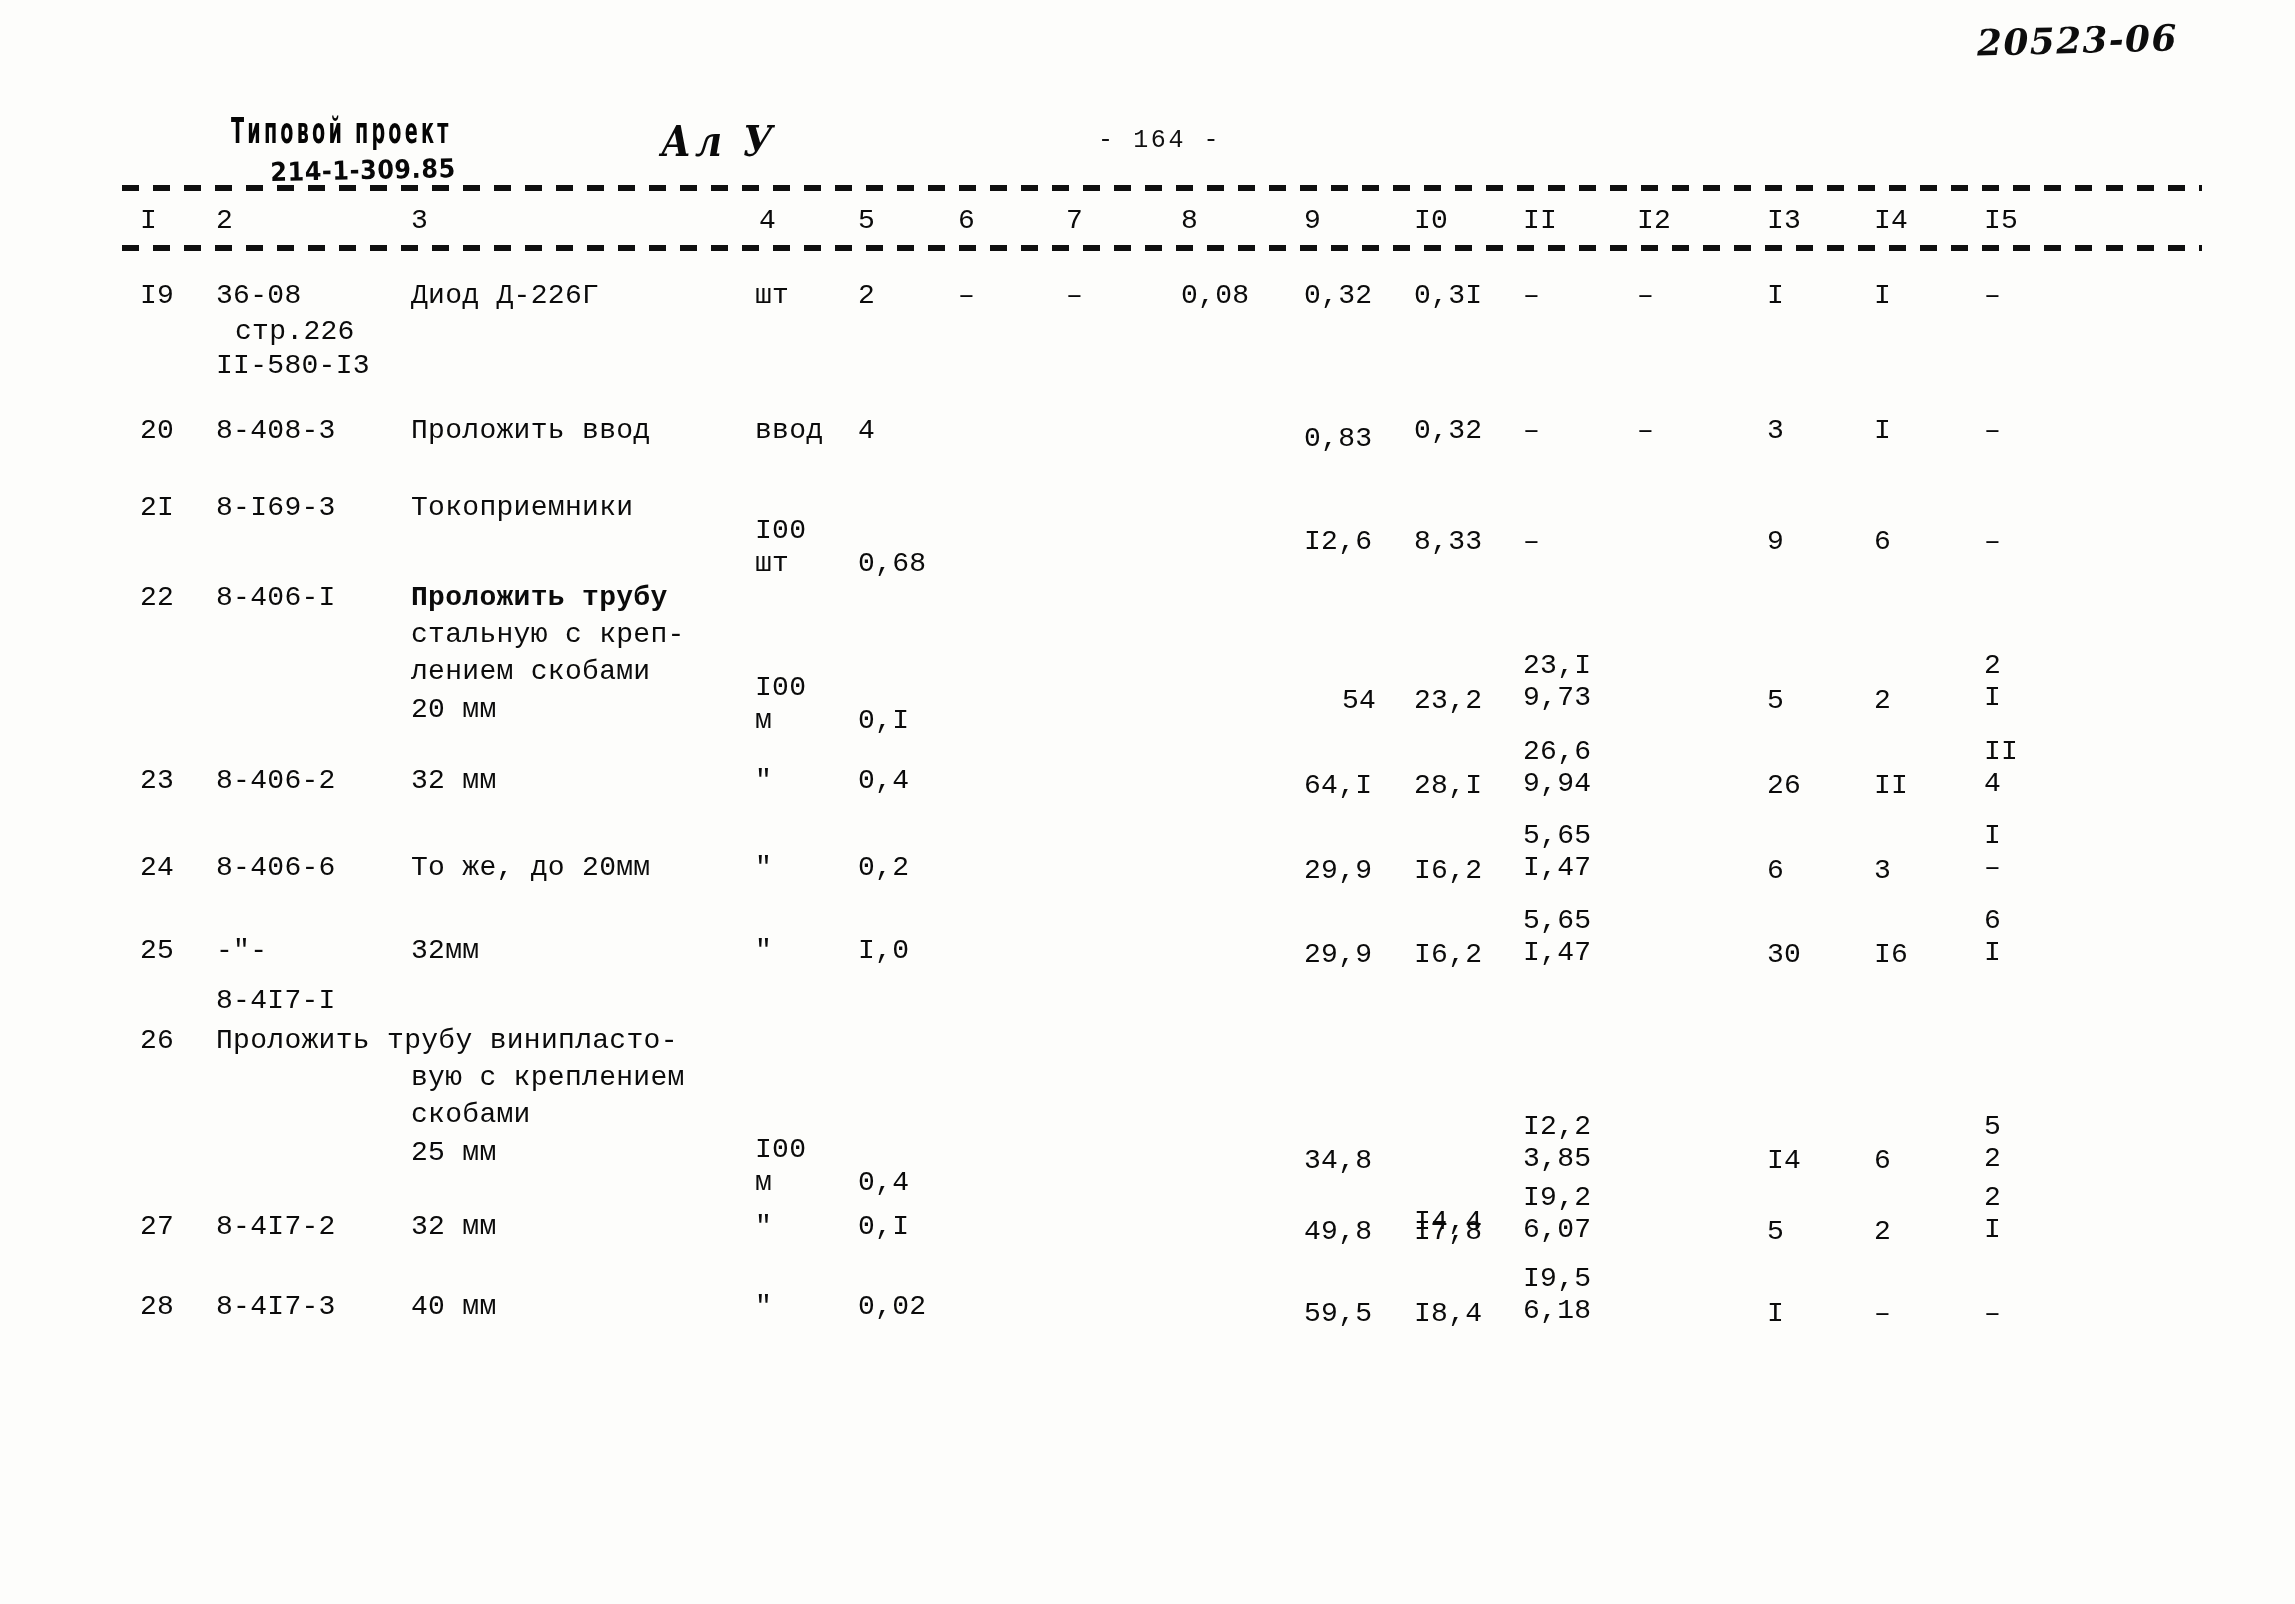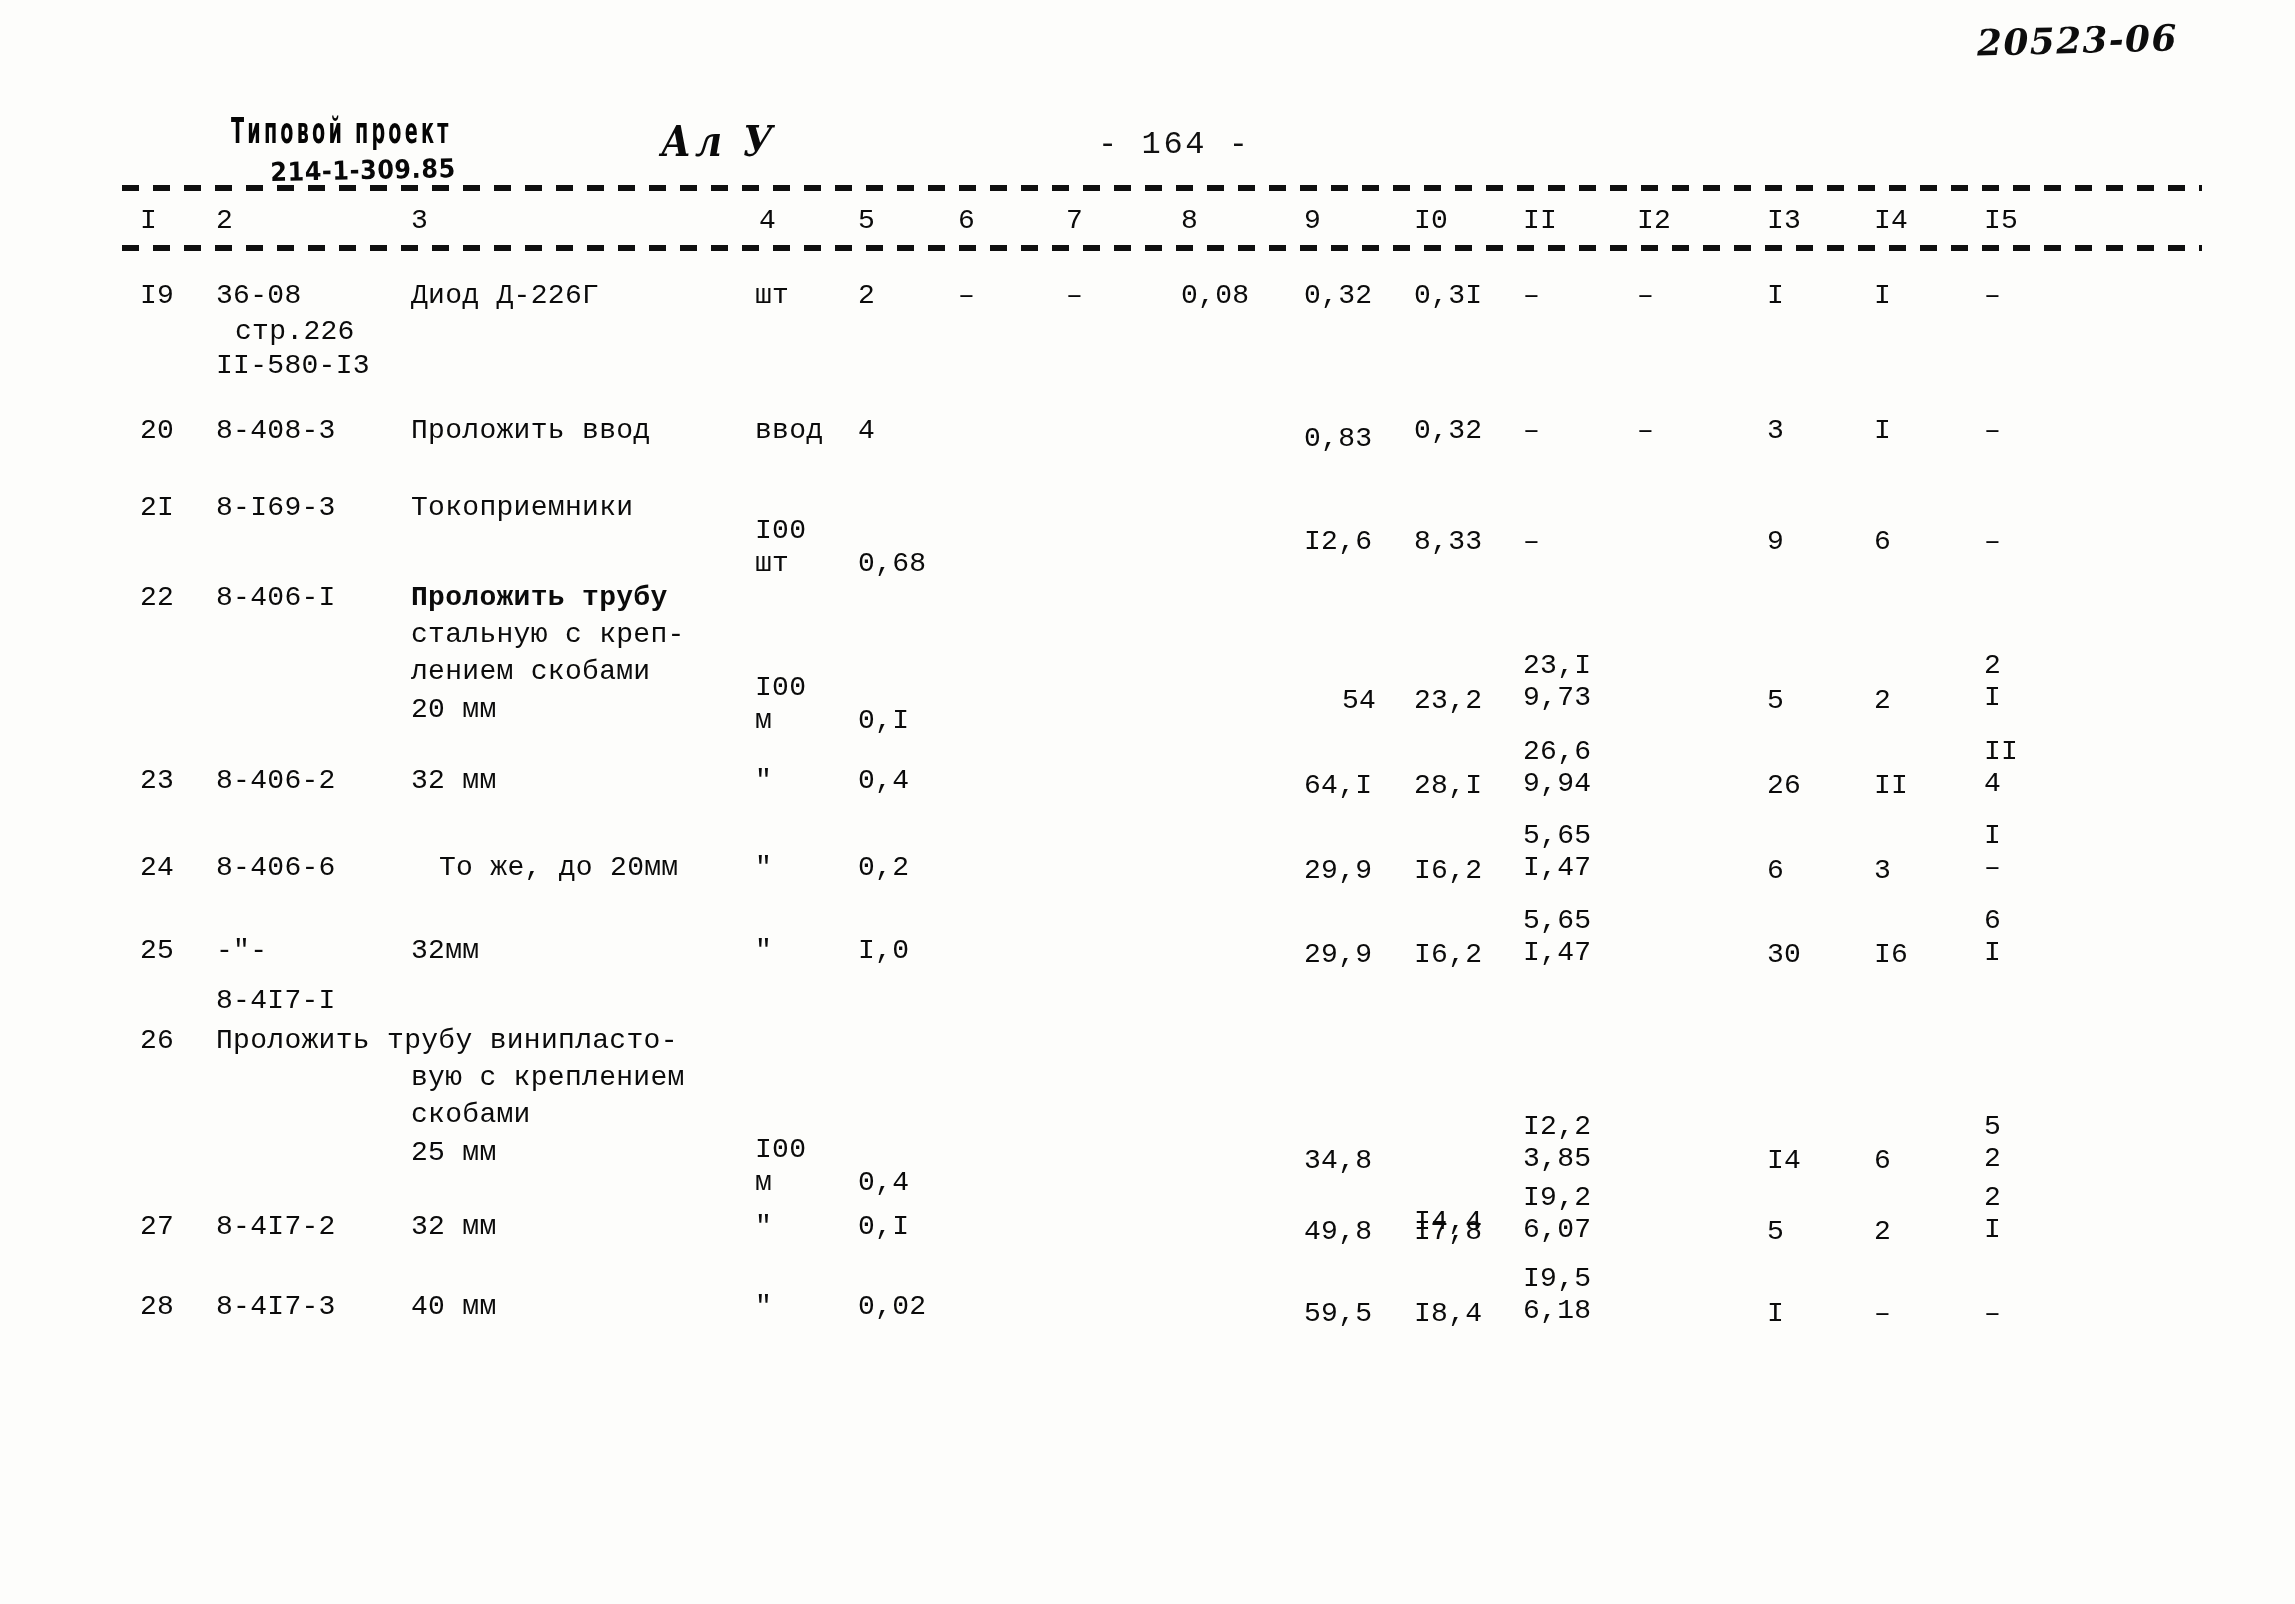--- a/index.html
+++ b/index.html
@@ -65,21 +65,21 @@
     font-weight: 700;
     font-style: italic;
     letter-spacing: 3.9px;
     color: #0a0a0a;
     transform: scaleY(1.15);
   }
   .hdr-page {
     position: absolute;
     top: 126px;
     left: 1098px;
-    font-size: 32px;
+    font-size: 25px;
     letter-spacing: 2.6px;
     color: #111;
     font-family: "Liberation Mono", "DejaVu Sans Mono", monospace;
   }
 
   
   .rule {
     position: absolute;
     left: 122px;
     width: 2080px;
@@ -222,21 +222,21 @@
           <div class="cell " style="left: 1304px; top: 769px;">64,I</div>
           <div class="cell " style="left: 1414px; top: 769px;">28,I</div>
           <div class="cell stack" style="left: 1523px; top: 736px;"><span>26,6</span><span>9,94</span></div>
           <div class="cell " style="left: 1767px; top: 769px;">26</div>
           <div class="cell " style="left: 1874px; top: 769px;">II</div>
           <div class="cell stack" style="left: 1984px; top: 736px;"><span>II</span><span>4</span></div>
         </div>
         <div>
           <div class="cell " style="left: 140px; top: 851px;">24</div>
           <div class="cell " style="left: 216px; top: 851px;">8-406-6</div>
-          <div class="cell " style="left: 411px; top: 851px; margin-left: 28px;">То же, до 20мм</div>
+          <div class="cell " style="left: 411px; top: 851px;">То же, до 20мм</div>
           <div class="cell " style="left: 755px; top: 851px;">"</div>
           <div class="cell " style="left: 858px; top: 851px;">0,2</div>
           <div class="cell " style="left: 1304px; top: 854px;">29,9</div>
           <div class="cell " style="left: 1414px; top: 854px;">I6,2</div>
           <div class="cell stack" style="left: 1523px; top: 820px;"><span>5,65</span><span>I,47</span></div>
           <div class="cell " style="left: 1767px; top: 854px;">6</div>
           <div class="cell " style="left: 1874px; top: 854px;">3</div>
           <div class="cell stack" style="left: 1984px; top: 820px;"><span>I</span><span>–</span></div>
         </div>
         <div>

